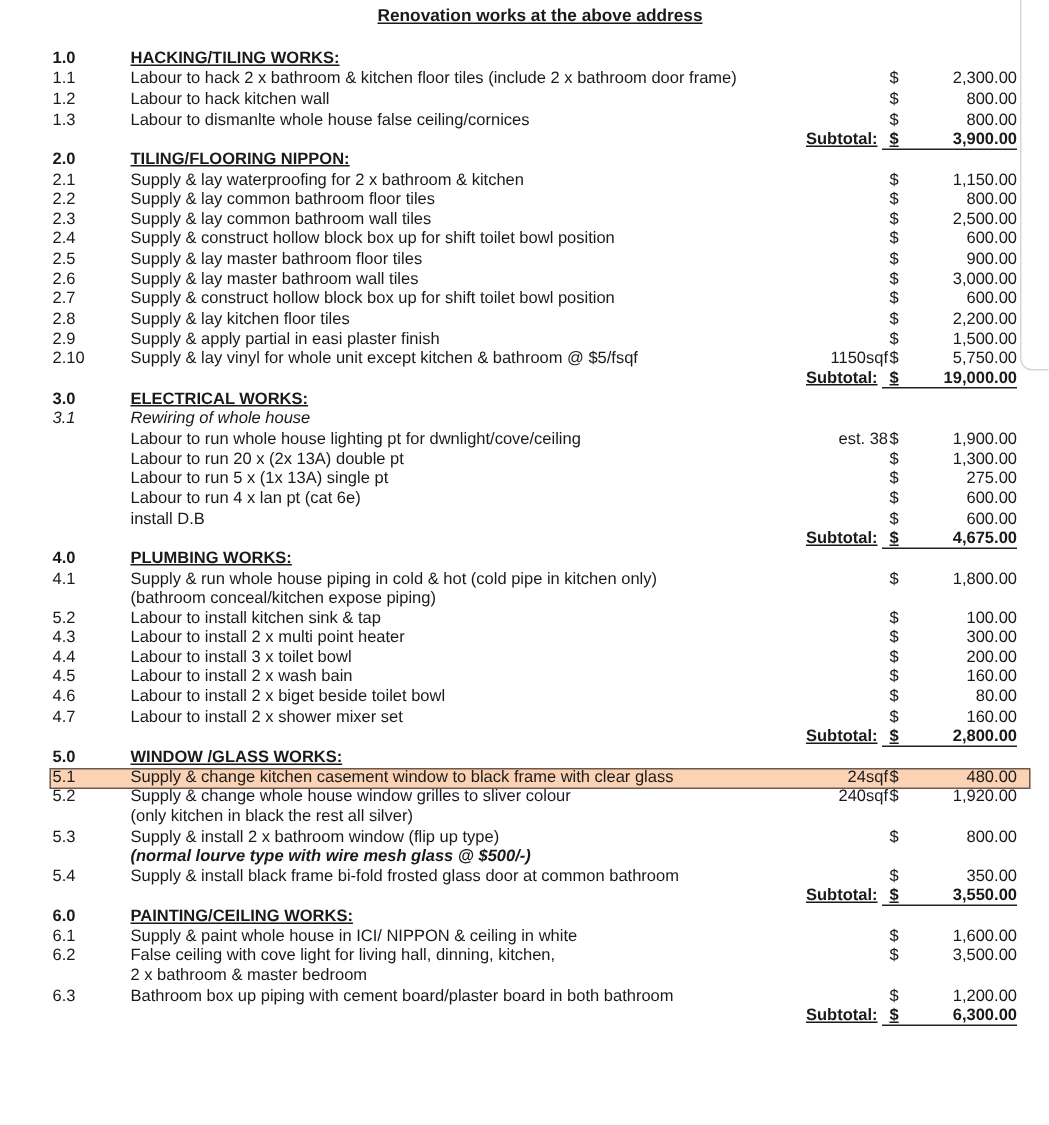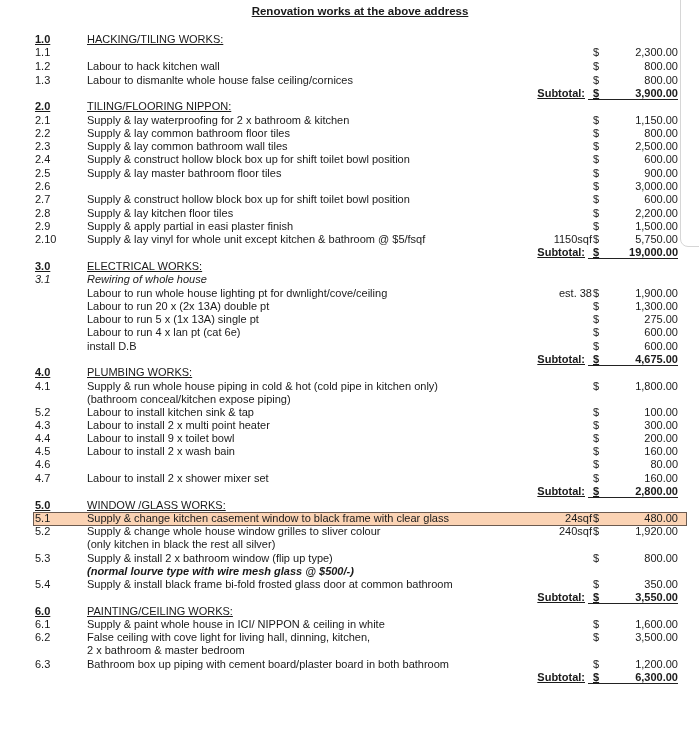--- a/index.html
+++ b/index.html
@@ -14,22 +14,22 @@
   .side-panel {
     position:absolute; left:680px; top:-10px; width:40px; height:255px;
     border:1px solid #d6d6d6; border-radius:8px; background:#fff;
   }
   .row { position:absolute; left:0; width:699px; height:13px; line-height:13px; white-space:nowrap; }
   .num { position:absolute; left:35px; }
   .desc { position:absolute; left:87px; }
   .qty { position:absolute; right:107px; text-align:left; }
   .cur { position:absolute; left:593px; }
   .amt { position:absolute; right:21px; text-align:center; }
-  .sec-num { font-weight:bold; text-decoration:underline; }
-  .sec-title { font-weight:normal; text-decoration:underline; }
+  .sec-num { font-weight:bold; }
+  .sec-title { font-weight:bold; text-decoration:underline; }
   .italic { font-style:italic; }
   .bolditalic { font-weight:bold; font-style:italic;padding-left:15px; }
   .sub-label { position:absolute; right:114px; font-weight:bold; text-decoration:underline; }
   .sub-cur { position:absolute; left:593px; font-weight:bold; text-decoration:underline; }
   .sub-amt { position:absolute; right:21px; width:90px; text-align:right; font-weight:bold; border-bottom:1px solid #222; line-height:12px; }
   .highlight {
     position:absolute; left:33px; top:512px; width:652px; height:12px;
     background:#fbd3b4; border:1px solid #6b5a50;
   }
 </style>
@@ -39,20 +39,21 @@
 <div class="title">Renovation works at the above address</div>
 <div class="side-panel"></div>
 <div class="highlight"></div>
 
 <div class="row" style="top:33px">
   <span class="num sec-num">1.0</span>
   <span class="desc sec-title">HACKING/TILING WORKS:</span>
 </div>
 <div class="row" style="top:46px">
     <span class="num">1.1</span>
+    <span class="desc">Labour to hack 2 x bathroom &amp; kitchen floor tiles (include 2 x bathroom door frame)</span>
     <span class="cur">$</span>
     <span class="amt">2,300.00</span>
   </div>
 <div class="row" style="top:60px">
     <span class="num">1.2</span>
     <span class="desc">Labour to hack kitchen wall</span>
     <span class="cur">$</span>
     <span class="amt">800.00</span>
   </div>
 <div class="row" style="top:74px">
@@ -96,20 +97,21 @@
     <span class="amt">600.00</span>
   </div>
 <div class="row" style="top:167px">
     <span class="num">2.5</span>
     <span class="desc">Supply &amp; lay master bathroom floor tiles</span>
     <span class="cur">$</span>
     <span class="amt">900.00</span>
   </div>
 <div class="row" style="top:180px">
     <span class="num">2.6</span>
+    <span class="desc">Supply &amp; lay master bathroom wall tiles</span>
     <span class="cur">$</span>
     <span class="amt">3,000.00</span>
   </div>
 <div class="row" style="top:193px">
     <span class="num">2.7</span>
     <span class="desc">Supply &amp; construct hollow block box up for shift toilet bowl position</span>
     <span class="cur">$</span>
     <span class="amt">600.00</span>
   </div>
 <div class="row" style="top:207px">
@@ -197,32 +199,33 @@
     <span class="amt">100.00</span>
   </div>
 <div class="row" style="top:419px">
     <span class="num">4.3</span>
     <span class="desc">Labour to install 2 x multi point heater</span>
     <span class="cur">$</span>
     <span class="amt">300.00</span>
   </div>
 <div class="row" style="top:432px">
     <span class="num">4.4</span>
-    <span class="desc">Labour to install 9 x toilet bowl</span>
+    <span class="desc">Labour to install 3 x toilet bowl</span>
     <span class="cur">$</span>
     <span class="amt">200.00</span>
   </div>
 <div class="row" style="top:445px">
     <span class="num">4.5</span>
     <span class="desc">Labour to install 2 x wash bain</span>
     <span class="cur">$</span>
     <span class="amt">160.00</span>
   </div>
 <div class="row" style="top:458px">
     <span class="num">4.6</span>
+    <span class="desc">Labour to install 2 x biget beside toilet bowl</span>
     <span class="cur">$</span>
     <span class="amt">80.00</span>
   </div>
 <div class="row" style="top:472px">
     <span class="num">4.7</span>
     <span class="desc">Labour to install 2 x shower mixer set</span>
     <span class="cur">$</span>
     <span class="amt">160.00</span>
   </div>
 <div class="row" style="top:485px">

